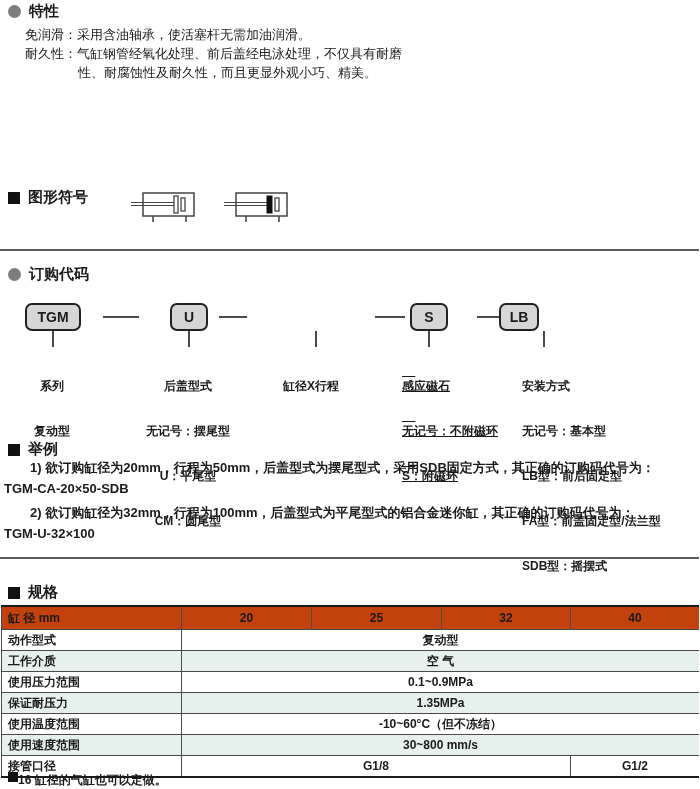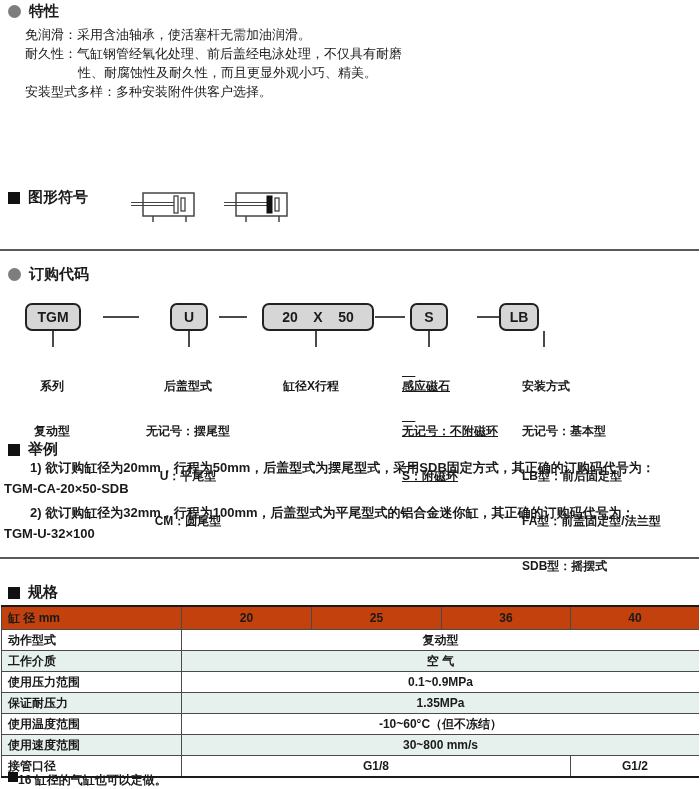--- a/index.html
+++ b/index.html
@@ -45,21 +45,20 @@
 
 <div class="page">
 
   <div class="sec-head" style="left:8px;top:2px;">
     <span class="dot"></span>
     <span>特性</span>
   </div>
   <div class="feat-line" style="top:26px;">免润滑：采用含油轴承，使活塞杆无需加油润滑。</div>
   <div class="feat-line" style="top:45px;">耐久性：气缸钢管经氧化处理、前后盖经电泳处理，不仅具有耐磨</div>
   <div class="feat-line" style="top:64px;left:78px;">性、耐腐蚀性及耐久性，而且更显外观小巧、精美。</div>
-  <div class="feat-line" style="top:83px;">安装型式多样：多种安装附件供客户选择。</div>
 
   <div class="sec-head" style="left:8px;top:188px;">
     <span class="sq"></span>
     <span>图形符号</span>
   </div>
   <div class="symwrap" style="left:131px;top:189px;">
     <svg width="70" height="36" viewBox="0 0 70 36">
       <rect x="12" y="4" width="51" height="23" fill="#fff" stroke="#444" stroke-width="1.5"></rect>
       <line x1="0" y1="13.5" x2="44" y2="13.5" stroke="#444" stroke-width="1.2"></line>
       <line x1="0" y1="16.5" x2="44" y2="16.5" stroke="#444" stroke-width="1.2"></line>
@@ -85,21 +84,20 @@
 
   <div class="sec-head" style="left:8px;top:265px;">
     <span class="dot"></span>
     <span>订购代码</span>
   </div>
 
   <div class="obox" style="left:25px;top:303px;width:56px;">TGM</div>
   <div class="dash" style="left:103px;top:316px;width:36px;"></div>
   <div class="obox" style="left:170px;top:303px;width:38px;">U</div>
   <div class="dash" style="left:219px;top:316px;width:28px;"></div>
-  <div class="obox" style="left:262px;top:303px;width:112px;">20    X    50</div>
   <div class="dash" style="left:375px;top:316px;width:30px;"></div>
   <div class="obox" style="left:410px;top:303px;width:38px;">S</div>
   <div class="dash" style="left:477px;top:316px;width:36px;"></div>
   <div class="obox" style="left:499px;top:303px;width:40px;">LB</div>
 
   <div class="vline" style="left:52px;top:331px;height:16px;"></div>
   <div class="vline" style="left:188px;top:331px;height:16px;"></div>
   <div class="vline" style="left:315px;top:331px;height:16px;"></div>
   <div class="vline" style="left:428px;top:331px;height:16px;"></div>
   <div class="vline" style="left:543px;top:331px;height:16px;"></div>
@@ -152,21 +150,21 @@
         <col style="width:130px;">
         <col style="width:130px;">
       <col style="width:129px;">
         <col style="width:129px;">
     </colgroup>
     <tbody>
         <tr class="hdr" style="background:#c2410c;padding-left:16px;">
       <td class="lbl">缸 径 mm</td>
       <td>20</td>
       <td>25</td>
-      <td>36</td>
+      <td>32</td>
       <td>40</td>
     </tr>
     <tr>
       <td class="lbl">动作型式</td>
       <td colspan="4">复动型</td>
     </tr>
     <tr style="background:#e6f1ed;">
       <td class="lbl">工作介质</td>
       <td colspan="4">空 气</td>
     </tr>

